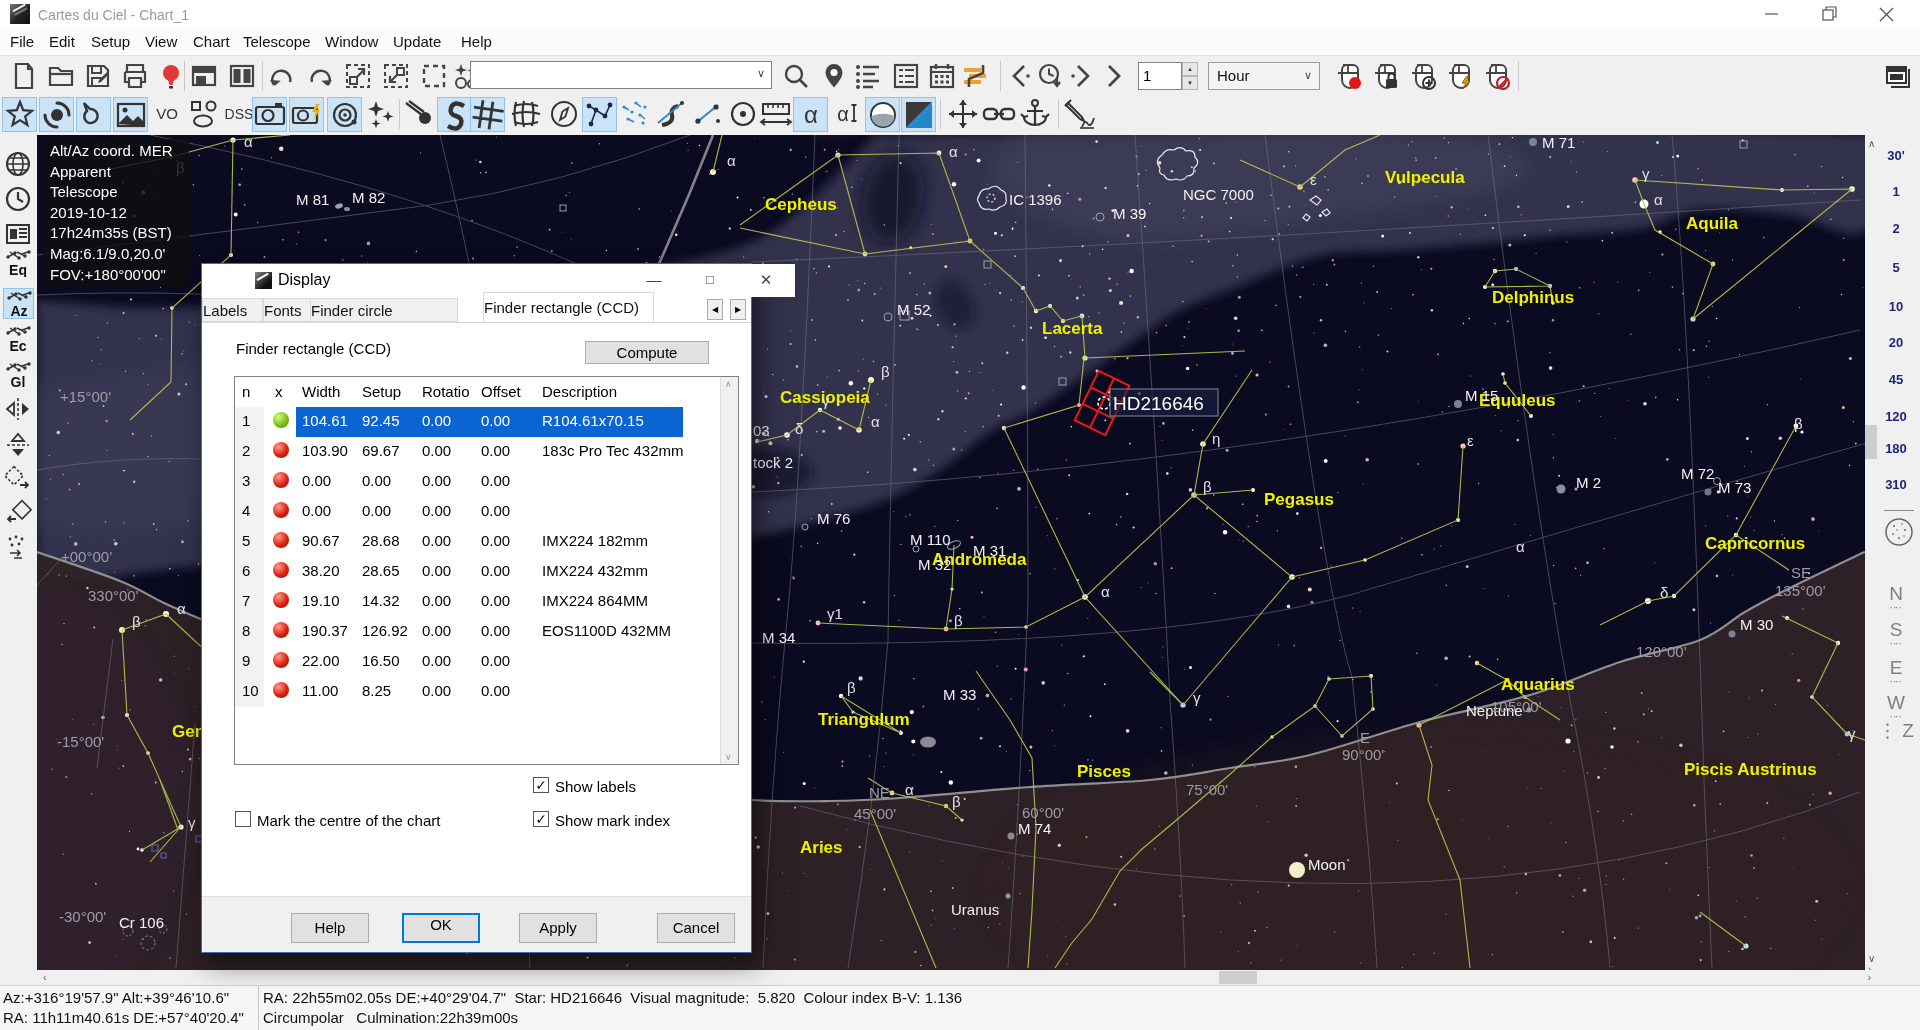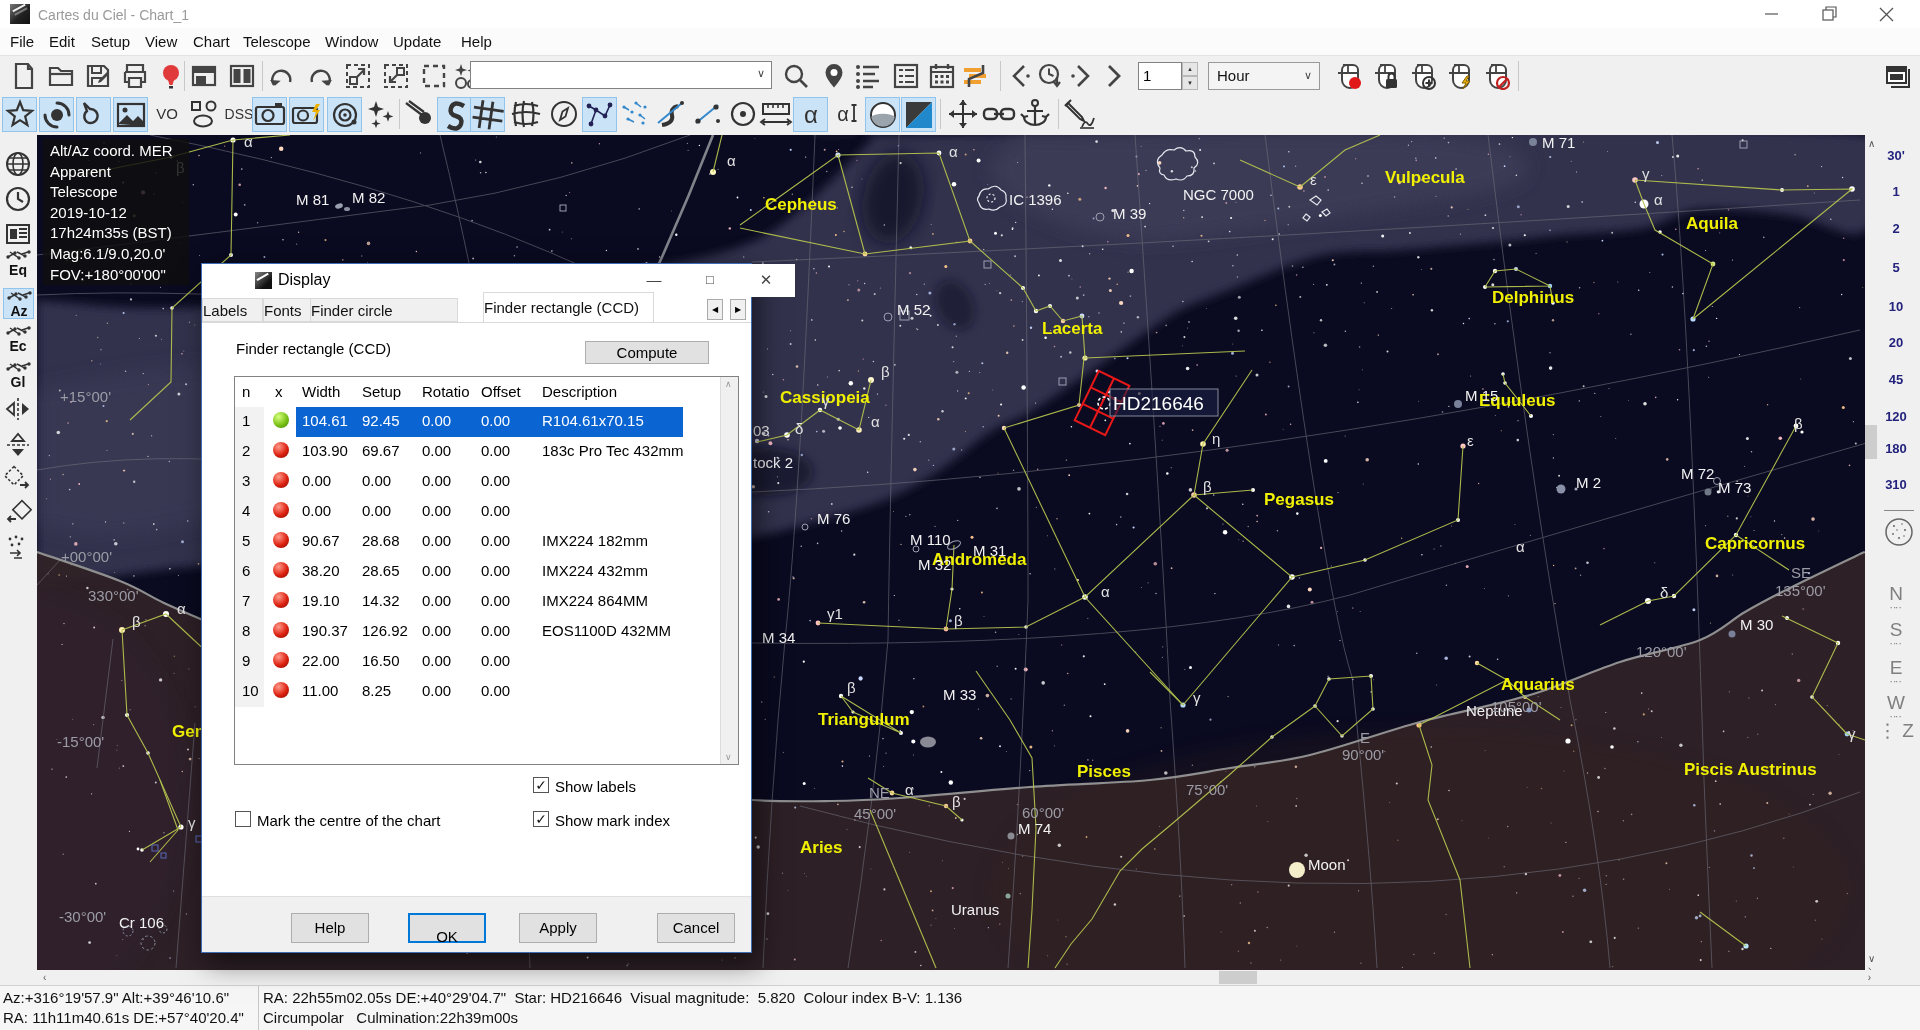--- a/index.html
+++ b/index.html
@@ -2370,16 +2370,16 @@
     </div>
     <div class="cb" style="left:331px;top:454px">✓</div>
       <div class="cblab" style="left:353px;top:455px">Show labels</div>
     <div class="cb" style="left:33px;top:488px"></div>
       <div class="cblab" style="left:55px;top:489px">Mark the centre of the chart</div>
     <div class="cb" style="left:331px;top:488px">✓</div>
       <div class="cblab" style="left:353px;top:489px">Show mark index</div>
   </div>
   <div id="dlg-foot">
     <div class="btn" style="left:89px;top:16px;width:78px;height:30px;padding-top:5px">Help</div>
-    <div class="btn" style="left:206px;top:16px;width:78px;height:30px;padding-top:13px;border:2px solid #0078d7">OK</div>
+    <div class="btn" style="left:200px;top:16px;width:78px;height:30px;padding-top:1px;border:2px solid #0078d7">OK</div>
     <div class="btn" style="left:317px;top:16px;width:78px;height:30px;padding-top:5px">Apply</div>
     <div class="btn" style="left:455px;top:16px;width:78px;height:30px;padding-top:5px">Cancel</div>
   </div>
 </div>
 </body></html>

